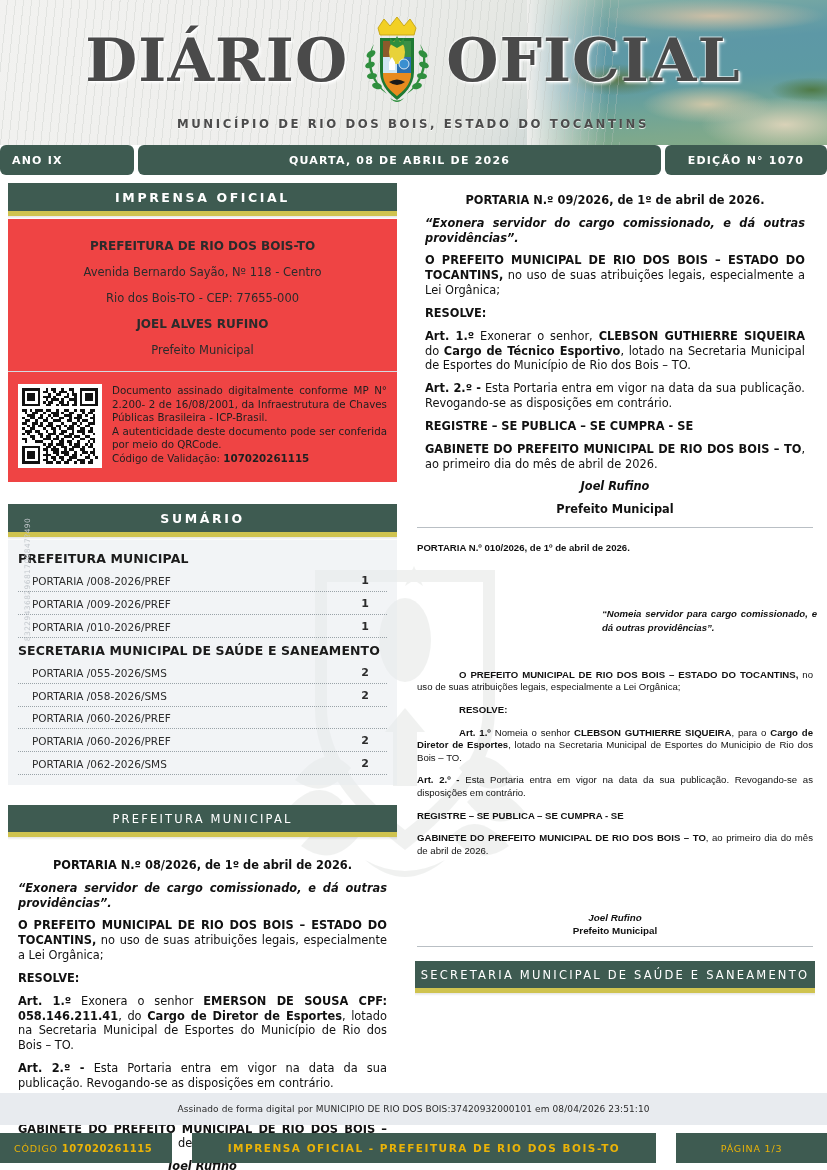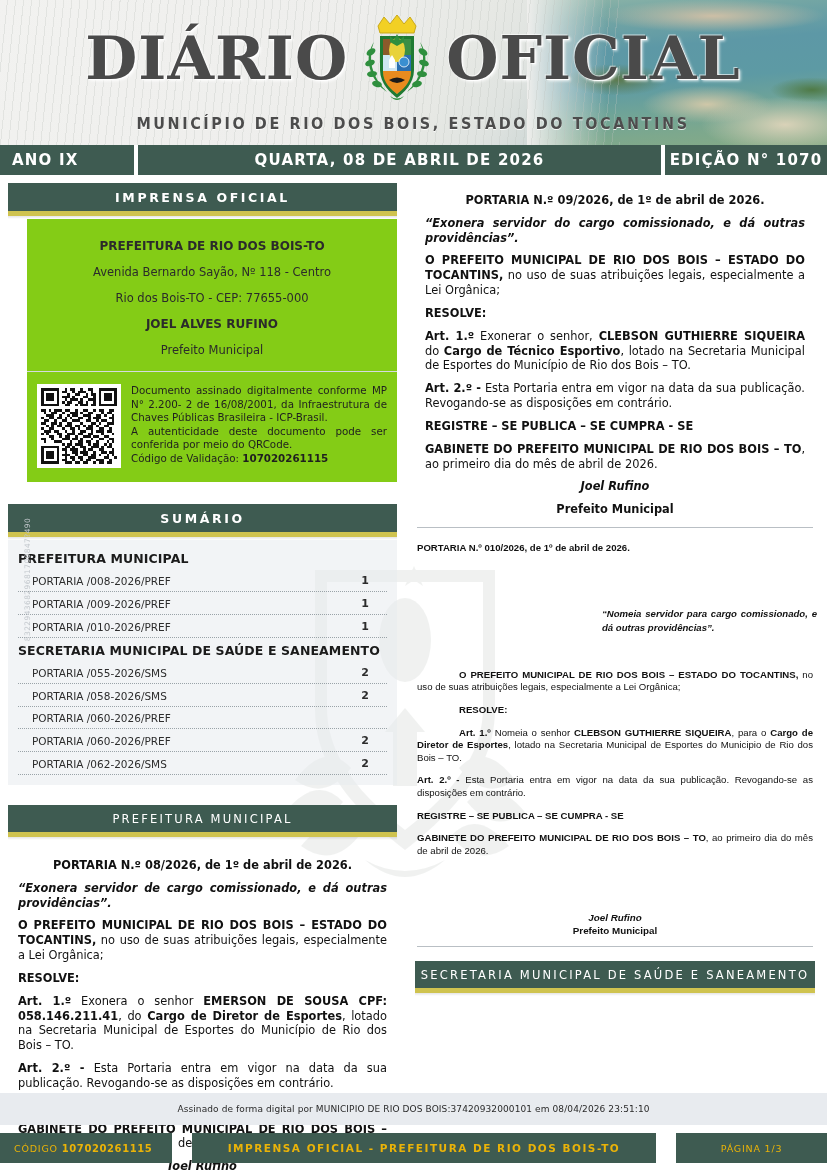--- a/index.html
+++ b/index.html
@@ -60,34 +60,34 @@
     font-family: "DejaVu Serif", "Liberation Serif", serif;
     font-weight: bold; font-size: 60px; letter-spacing: 1px;
     color: #4a4a4a;
     text-shadow: 1px 1px 0 #ffffff, 2px 2px 3px rgba(255,255,255,0.85), -1px -1px 0 rgba(255,255,255,0.6);
     line-height: 1;
   }
   .crest { width: 78px; height: 92px; margin: 0 6px; flex: 0 0 auto; }
   .subtitle {
     margin-top: 10px;
     font-family: "DejaVu Sans Condensed", "DejaVu Sans", sans-serif;
-    font-size: 16px; font-weight: bold; letter-spacing: 2.6px;
+    font-size: 13px; font-weight: bold; letter-spacing: 2.6px;
     color: #4c4c4c; text-shadow: 0 1px 0 rgba(255,255,255,0.8);
   }
 
   
   .datebar {
     position: relative; z-index: 2;
     display: flex; height: 30px; width: 827px;
     font-family: "DejaVu Sans", sans-serif;
     color: #ffffff;
   }
   .datebar .cell {
     background: #3e5b51; display: flex; align-items: center;
-    font-size: 15px; font-weight: bold; letter-spacing: 1.2px;
+    font-size: 11px; font-weight: bold; letter-spacing: 1.2px; border-radius: 6px;
   }
   .db-ano { width: 134px; padding-left: 12px; }
   .db-mid { flex: 1; justify-content: center; margin: 0 2px; }
   .db-ed  { width: 162px; justify-content: center; }
   .datebar .gap { width: 2px; background: #ffffff; }
 
   
   .cols { position: relative; z-index: 2; display: flex; padding: 8px 12px 0 0; }
   .col-left { width: 400px; margin-left: 8px; }
   .col-right { width: 400px; margin-left: 18px; }
@@ -97,21 +97,21 @@
   .sec-head .bar {
     background: #3e5b51; color: #ffffff; text-align: center;
     font-size: 12.5px; font-weight: bold; letter-spacing: 2.6px;
     padding: 7px 0 6px 0;
   }
   .sec-head .bar.thin { font-size: 11.5px; letter-spacing: 2.2px; font-weight: normal; }
   .sec-head .gold { height: 5px; background: #cfc34f; }
   .sec-head .shadow { height: 3px; background: linear-gradient(180deg, rgba(0,0,0,0.10), rgba(0,0,0,0)); }
 
   
-  .imprensa-box { background: #84cc16; padding: 14px 0 0 0; margin-left: 19px; }
+  .imprensa-box { background: #ef4444; padding: 14px 0 0 0; }
   .imprensa-box .line { text-align: center; font-size: 11.5px; color: #2b2b2b; padding: 6px 10px; }
   .imprensa-box .line.b { font-weight: bold; font-size: 12px; }
   .sign-area {
     display: flex; gap: 10px; padding: 12px 10px 14px 10px;
     border-top: 1px solid #d5dae0; margin-top: 8px;
   }
   .qr { width: 84px; height: 84px; flex: 0 0 auto; background: #fff; padding: 4px; }
   .qr svg { display: block; }
   .sign-text { font-size: 10.3px; line-height: 1.32; color: #1f1f1f; text-align: justify; }
   .sign-text b { font-weight: bold; }

